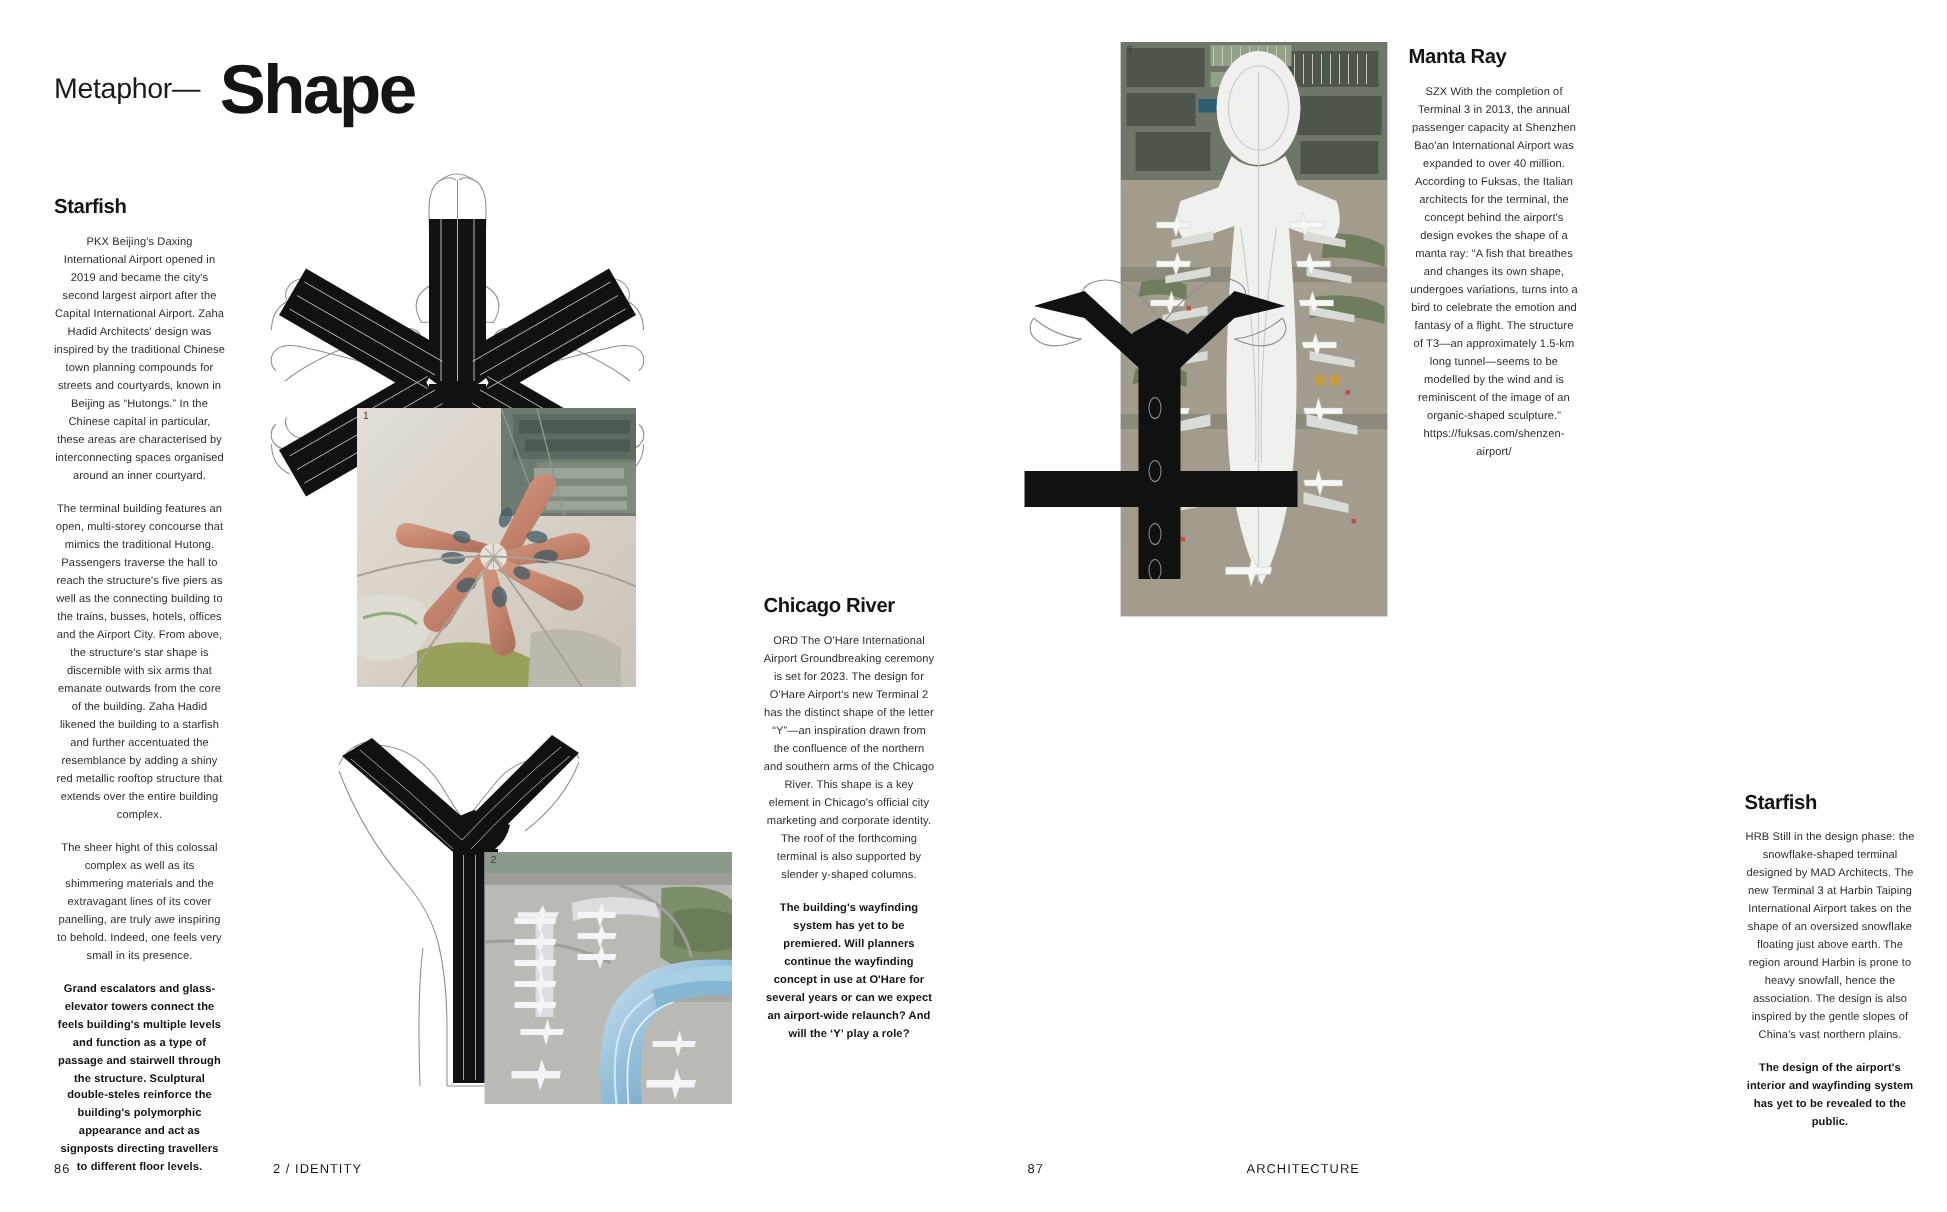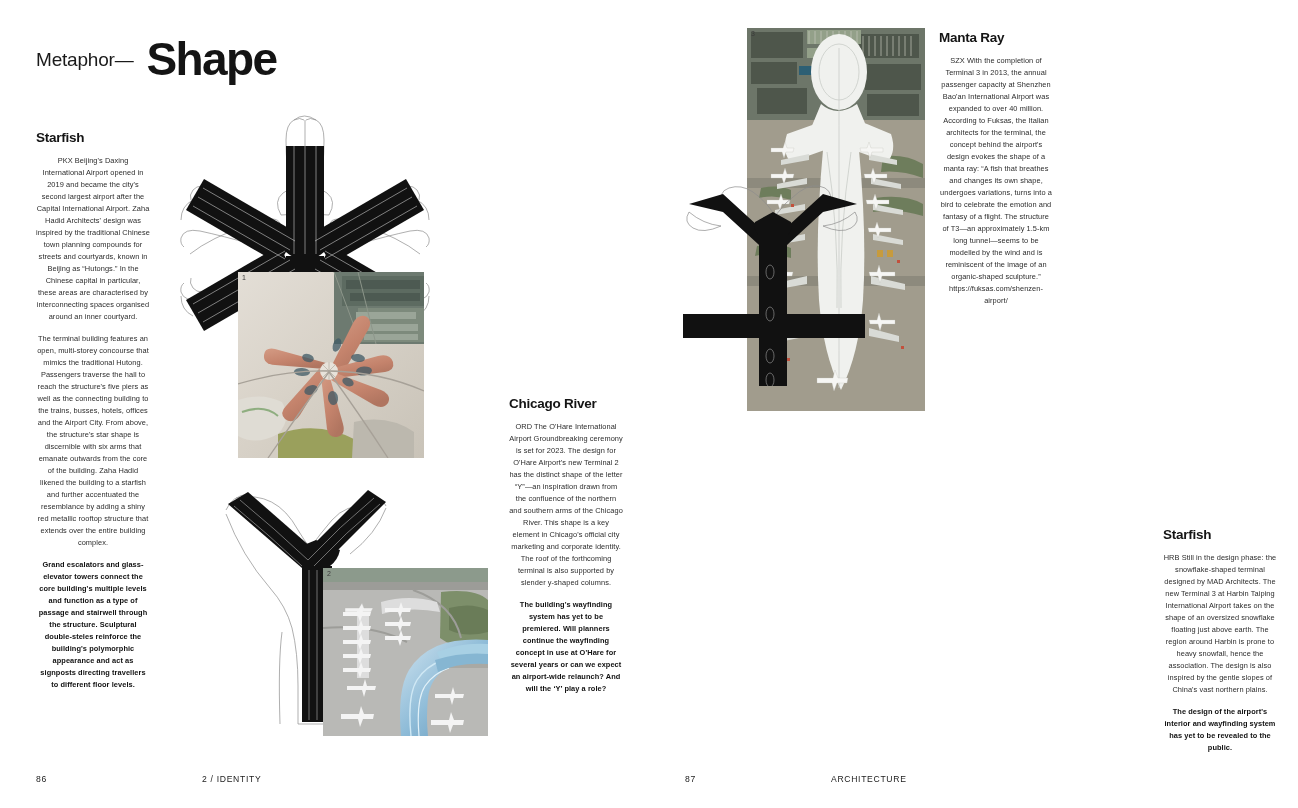--- a/index.html
+++ b/index.html
@@ -80,21 +80,21 @@
   
   .footer {
     position: absolute;
     bottom: 24px;
     font-size: 8.6px;
     font-weight: 400;
     letter-spacing: 0.08em;
     color: #1a1a1a;
   }
   .footer-num-l   { left: 36px; }
-  .footer-lab-l   { left: 182px; margin-left: 20px; }
+  .footer-lab-l   { left: 182px; }
   .footer-num-r   { left: 36px; }
   .footer-lab-r   { left: 182px; }
 
   
   .fig {
     position: absolute;
   }
   .fig svg { display: block; }
   .photo {
     position: absolute;
@@ -341,21 +341,22 @@
         </g>
         </svg><span></span>
       
       <span class="photo-num">2</span>
     </div>
 
     <div class="col" style="left:36px; top:130px;">
       <h2 class="col-head">Starfish</h2>
       <p>PKX  Beijing's Daxing International Airport opened in 2019 and became the city's second largest airport after the Capital International Airport. Zaha Hadid Architects' design was inspired by the traditional Chinese town planning compounds for streets and courtyards, known in Beijing as “Hutongs.” In the Chinese capital in particular, these areas are characterised by interconnecting spaces organised around an inner courtyard.</p>
       <p>The terminal building features an open, multi-storey concourse that mimics the traditional Hutong. Passengers traverse the hall to reach the structure's five piers as well as the connecting building to the trains, busses, hotels, offices and the Airport City. From above, the structure's star shape is discernible with six arms that emanate outwards from the core of the building. Zaha Hadid likened the building to a starfish and further accentuated the resemblance by adding a shiny red metallic rooftop structure that extends over the entire building complex.</p>
-      <p class="bold">Grand escalators and glass-elevator towers connect the core building's multiple levels and function as a type of passage and stairwell through the structure. Sculptural double-steles reinforce the building's polymorphic appearance and act as signposts directing travellers to different floor levels.</p>
+      <p>The sheer hight of this colossal complex as well as its shimmering materials and the extravagant lines of its cover panelling, are truly awe inspiring to behold. Indeed, one feels very small in its presence.</p>
+      <p class="bold">Grand escalators and glass-elevator towers connect the feels building's multiple levels and function as a type of passage and stairwell through the structure. Sculptural double-steles reinforce the building's polymorphic appearance and act as signposts directing travellers to different floor levels.</p>
     </div>
 
     <div class="col" style="left:509px; top:396px;">
       <h2 class="col-head">Chicago River</h2>
       <p>ORD  The O'Hare International Airport Groundbreaking ceremony is set for 2023. The design for O'Hare Airport's new Terminal 2 has the distinct shape of the letter “Y”—an inspiration drawn from the confluence of the northern and southern arms of the Chicago River. This shape is a key element in Chicago's official city marketing and corporate identity. The roof of the forthcoming terminal is also supported by slender y-shaped columns.</p>
       <p class="bold">The building's wayfinding system has yet to be premiered. Will planners continue the wayfinding concept in use at O'Hare for several years or can we expect an airport-wide relaunch? And will the ‘Y’ play a role?</p>
     </div>
 
     <div class="footer footer-num-l">86</div>
     <div class="footer footer-lab-l">2 / IDENTITY</div>

